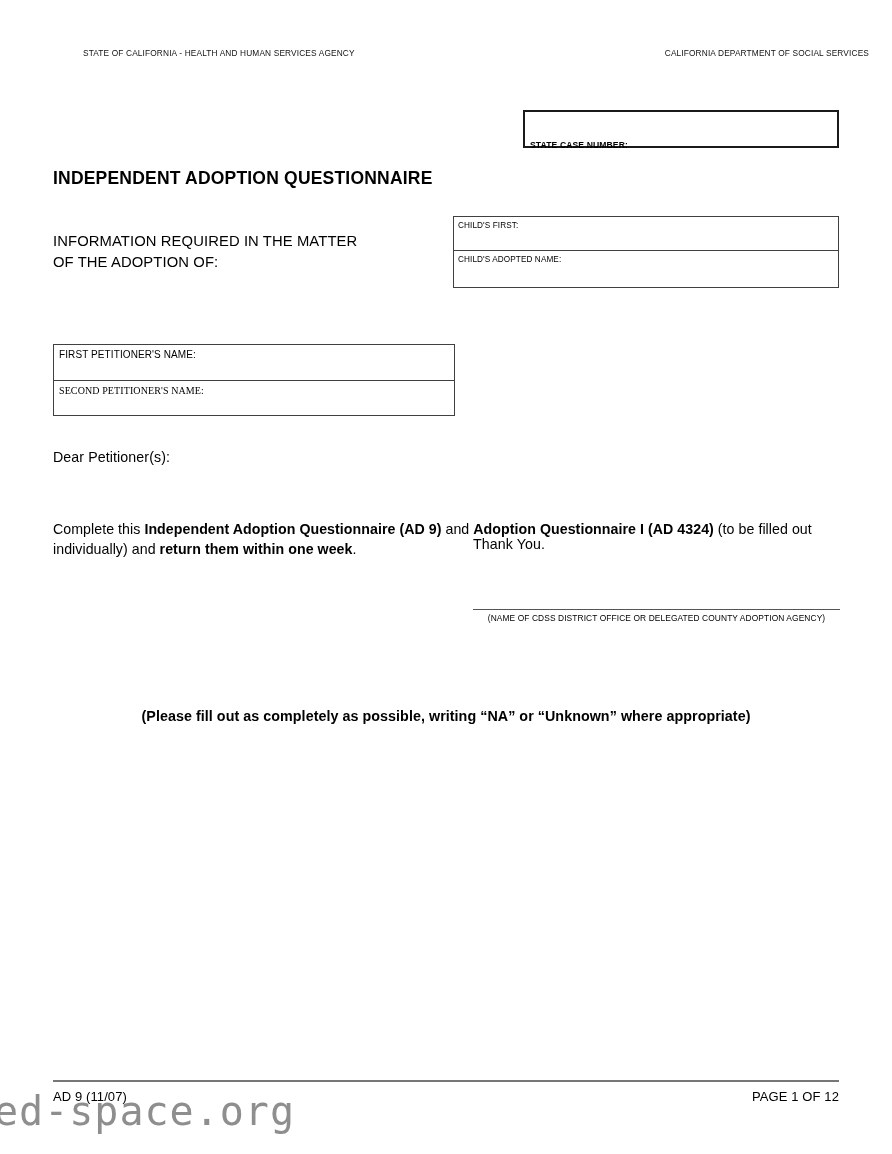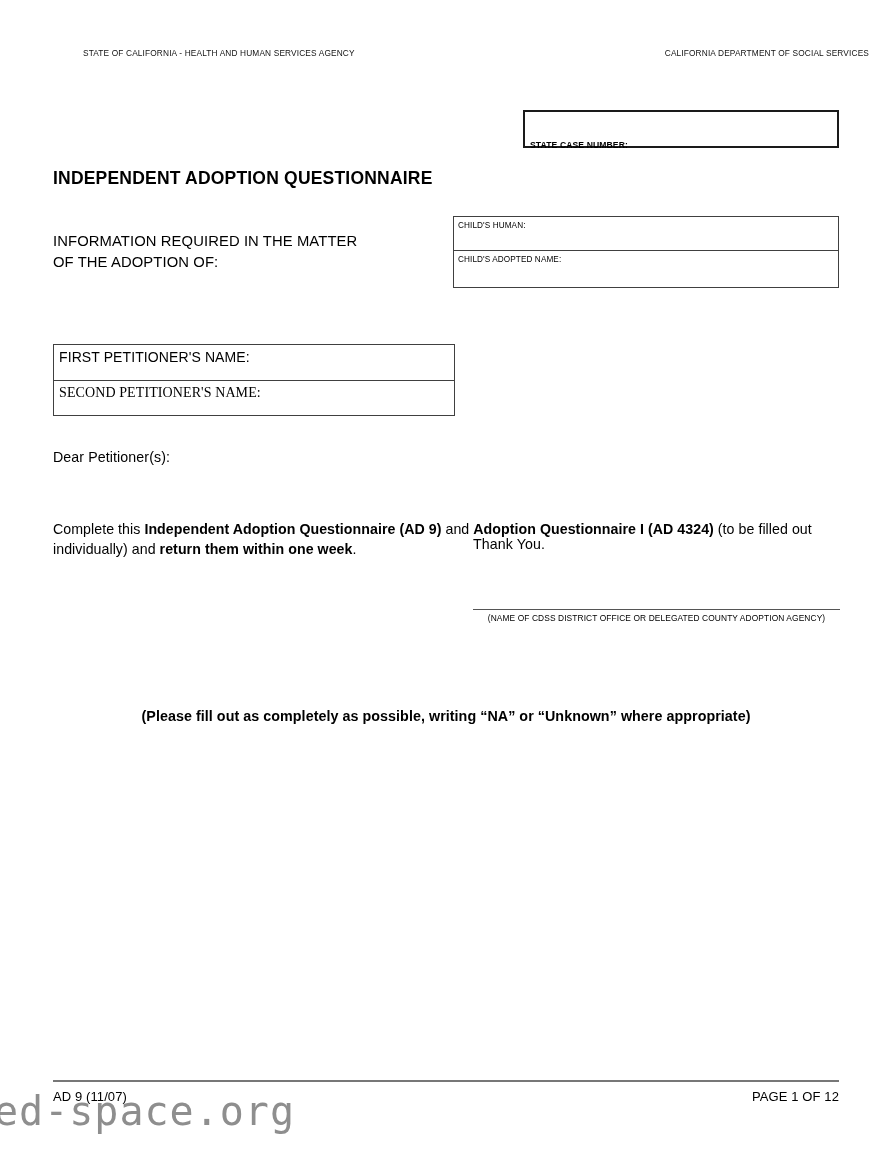--- a/index.html
+++ b/index.html
@@ -112,21 +112,21 @@
   }
   .pet-box .cell {
     height: 35px;
     box-sizing: border-box;
   }
   .pet-box .cell + .cell {
     border-top: 1px solid #404040;
     font-family: Liberation Serif, serif;
   }
   .pet-box .lbl {
-    font-size: 14px;
+    font-size: 10px;
     padding: 4px 0 0 5px;
     letter-spacing: 0.1px;
   }
 
   
   .salutation {
     position: absolute;
     left: 53px;
     top: 449px;
     font-size: 14.2px;
@@ -238,21 +238,21 @@
 
   <div class="doc-title">INDEPENDENT ADOPTION QUESTIONNAIRE</div>
 
   <div class="info-req">
     <div>INFORMATION REQUIRED IN THE MATTER</div>
     <div>OF THE ADOPTION OF:</div>
   </div>
 
   <div class="child-box">
     <div class="cell">
-      <div class="lbl">CHILD'S HUMAN:</div>
+      <div class="lbl">CHILD'S FIRST:</div>
       <div></div>
     </div>
     <div class="cell">
       <div class="lbl">CHILD'S ADOPTED NAME:</div>
       <div></div>
     </div>
   </div>
 
   <div class="pet-box">
     <div class="cell">

